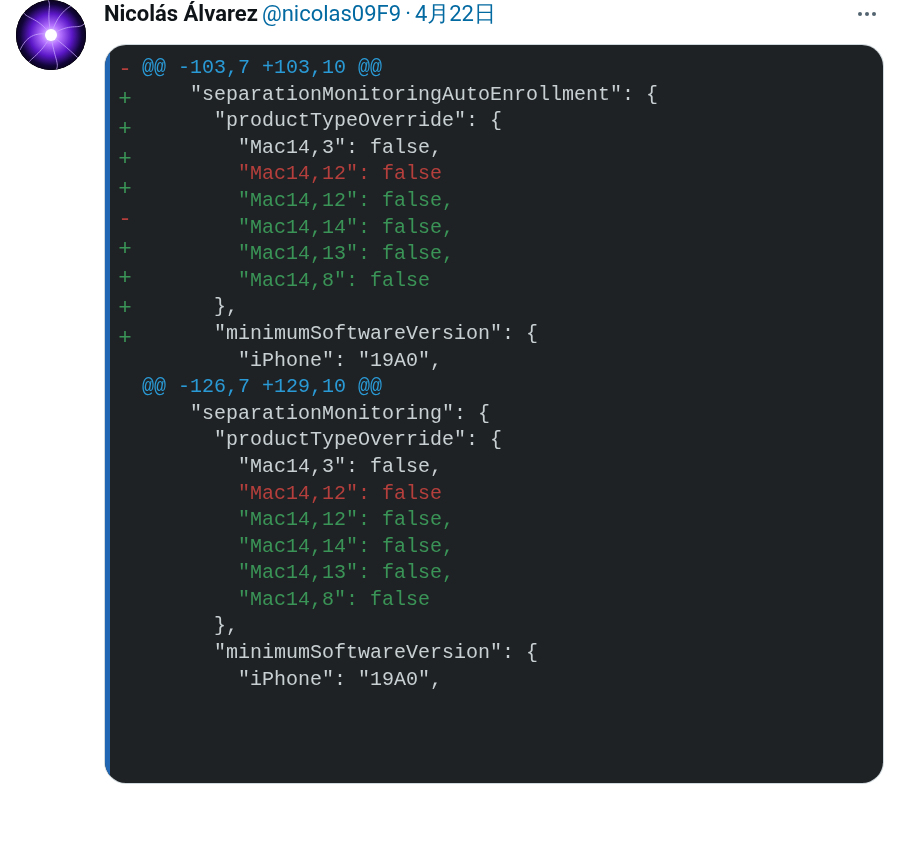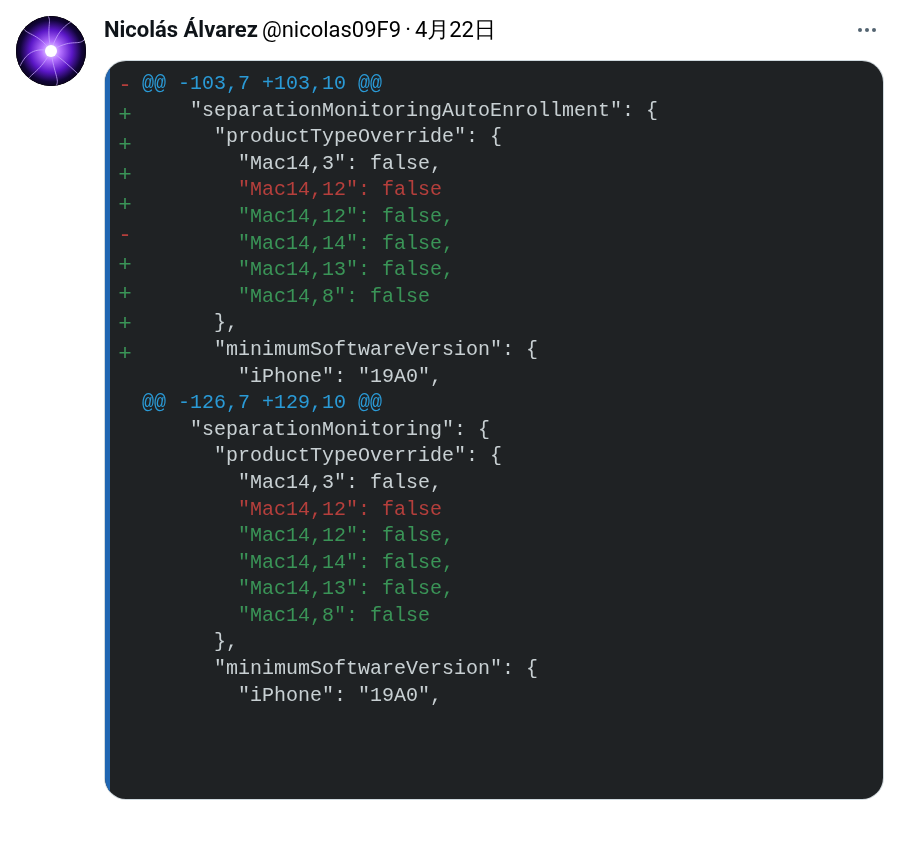--- a/index.html
+++ b/index.html
@@ -1,25 +1,25 @@
 <!DOCTYPE html>
 <html><head>
 <meta charset="utf-8">
 <style>
   * { box-sizing: border-box; margin: 0; padding: 0; }
   html, body { width: 900px; height: 845px; overflow: hidden; background: #fff; font-family: -apple-system, BlinkMacSystemFont, "Segoe UI", Roboto, Helvetica, Arial, sans-serif; color: #0f1419; }
-  .tweet { padding: 16px 16px 0 16px; display: flex; border-radius: 27px; }
+  .tweet { padding: 0 16px 0 16px; display: flex; border-radius: 27px; }
   .avatar-col { flex: 0 0 70px; }
   .avatar { width: 70px; height: 70px; border-radius: 50%; overflow: hidden; background: #000; display: flex; align-items: center; justify-content: center; }
   .avatar svg { width: 100%; height: 100%; display: block; }
   .main-col { flex: 1; padding-left: 18px; min-width: 0; }
   .header-row { display: flex; align-items: center; justify-content: space-between; height: 28px; }
   .name-line { display: flex; align-items: baseline; gap: 4px; font-size: 22px; line-height: 1.2; white-space: nowrap; overflow: hidden; }
   .display-name { font-weight: 700; color: #0f1419; }
-  .handle, .dot, .date { color: #000000; font-weight: 400; }
+  .handle, .dot, .date { color: #0369a1; font-weight: 400; }
   .more-btn { color: #536471; width: 34px; height: 34px; border-radius: 50%; display: flex; align-items: center; justify-content: center; cursor: pointer; }
   .more-btn svg { width: 24px; height: 24px; }
   .media-frame { margin-top: 16px; border: 1px solid #cfd9de; border-radius: 22px; overflow: hidden; height: 740px; position: relative; }
   .code-block { position: absolute; inset: 0; background: #1f2224; display: flex; font-family: "SFMono-Regular", Consolas, "Liberation Mono", Menlo, monospace; color: #c8d0d3; }
   .accent-strip { flex: 0 0 5px; background: #2066b2; }
   .gutter { flex: 0 0 30px; padding-top: 10px; font-size: 22.5px; line-height: 1.33; color: #3a9457; text-align: center; }
   .gutter .minus { color: #b53f3c; }
   .code-lines { flex: 1; padding: 10px 10px 0 2px; font-size: 20px; line-height: 1.33; white-space: pre; overflow: hidden; }
   .hunk { color: #2a9ad6; }
   .ctx { color: #c8d0d3; }

